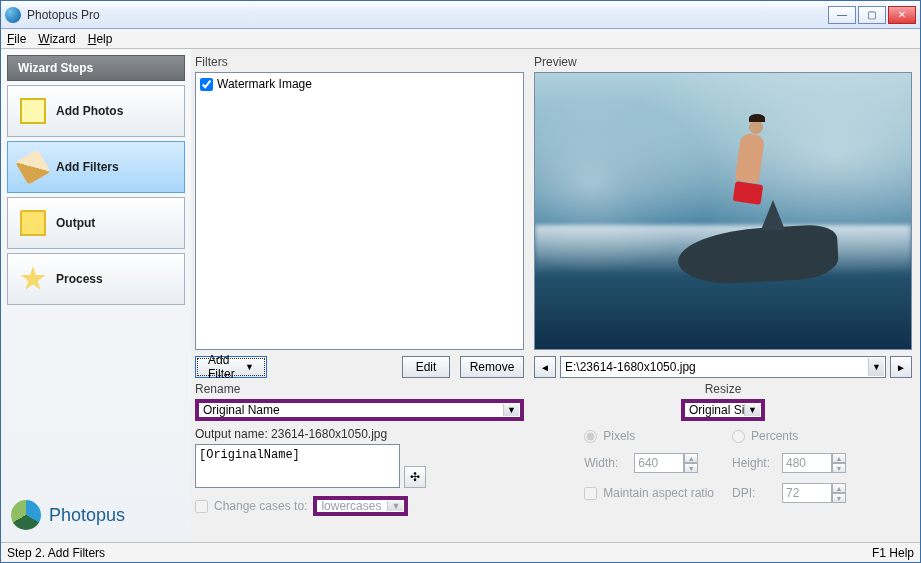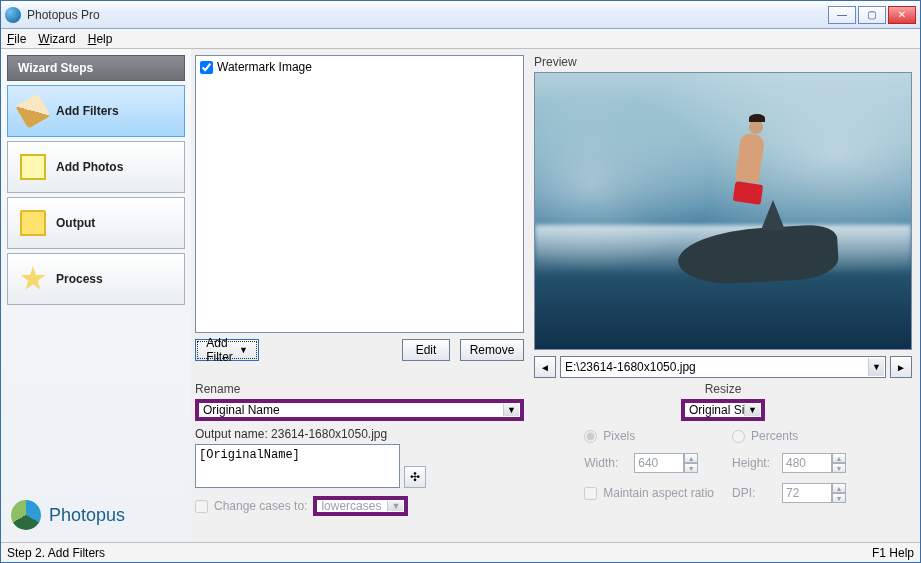--- a/index.html
+++ b/index.html
@@ -108,54 +108,55 @@
   <div class="menubar">
     <span>File</span>
     <span>Wizard</span>
     <span>Help</span>
   </div>
 
   <div class="content">
 
     <div class="sidebar">
       <div class="sidebar-header">Wizard Steps</div>
+      <div class="step-btn">
+        <span class="step-icon photo"></span>
+        <span class="label">Add Photos</span>
+      </div>
       <div class="step-btn active">
         <span class="step-icon filter"></span>
         <span class="label">Add Filters</span>
       </div>
       <div class="step-btn">
-        <span class="step-icon photo"></span>
-        <span class="label">Add Photos</span>
-      </div>
-      <div class="step-btn">
         <span class="step-icon output"></span>
         <span class="label">Output</span>
       </div>
       <div class="step-btn">
         <span class="step-icon process"></span>
         <span class="label">Process</span>
       </div>
       <div class="sidebar-footer">
         <div class="logo"></div>
         <div class="logo-text">Photopus</div>
       </div>
     </div>
 
     <div class="main">
 
       <div class="row">
         <div class="group filters-panel">
+          <div class="group-label">Filters</div>
           <div class="filters-list">
             <div class="item">
               <input type="checkbox" checked="" style="">
               <span>Watermark Image</span>
             </div>
           </div>
           <div class="filters-buttons">
-            <div class="btn focus" style="width:64px">
+            <div class="btn focus" style="width:72px">
               <span>Add Filter</span>
               <span class="caret">▼</span>
             </div>
             <div style="flex:1"></div>
             <div class="btn" style="width:48px">
                 <span>Edit</span>
               </div>
             <div class="btn" style="width:64px">
                 <span>Remove</span>
               </div>

